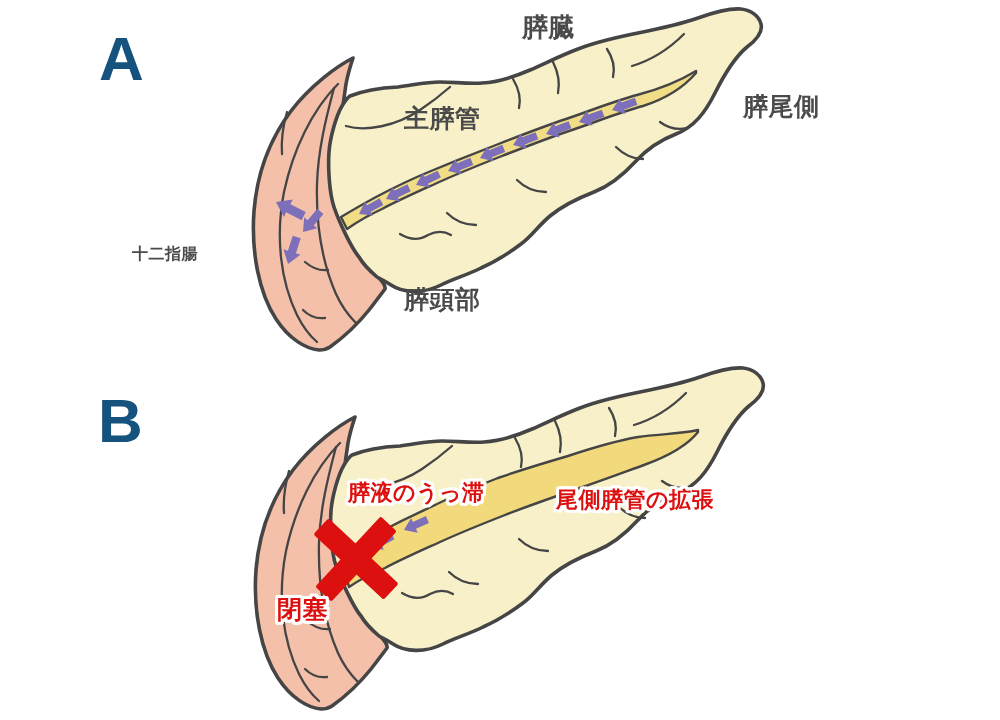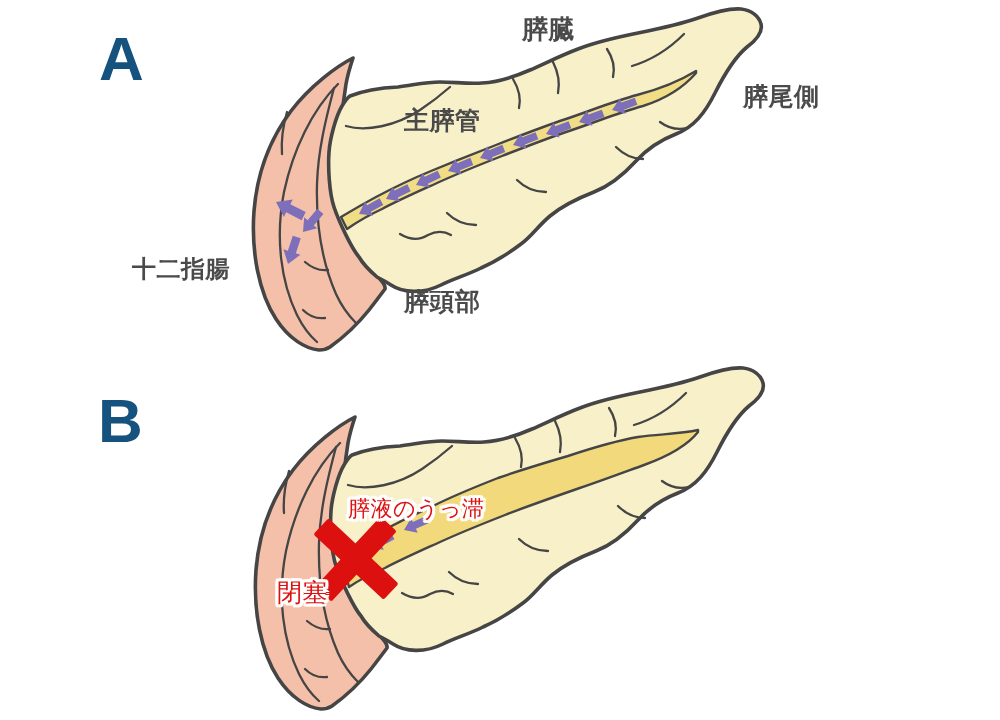--- a/index.html
+++ b/index.html
@@ -4,35 +4,34 @@
 <style>
   html,body{margin:0;padding:0;background:#fff;}
   .stage{
     position:relative;width:1000px;height:720px;overflow:hidden;
     background:var(--background,#fff);
     font-family:"Liberation Sans","DejaVu Sans",sans-serif;
   }
   .stage svg{position:absolute;left:0;top:0;}
   .lbl{
     position:absolute;line-height:1;font-weight:bold;white-space:nowrap;
-    color:var(--label-text,#4A4A4A);font-size:25px;letter-spacing:0.5px;
+    color:var(--label-text,#4A4A4A);font-size:25px;letter-spacing:0.5px;font-family:Liberation Mono, monospace;
   }
   .panel-letter{
     position:absolute;line-height:1;font-weight:bold;
     color:var(--panel-letter,#15527E);font-size:62px;
   }
   .alert-lbl{
-    position:absolute;line-height:1;font-weight:400;white-space:nowrap;
+    position:absolute;line-height:1;font-weight:700;white-space:nowrap;
     color:var(--alert,#DD1010);font-size:22px;letter-spacing:0.5px;
     text-shadow:
       3px 0 0 #fff,-3px 0 0 #fff,0 3px 0 #fff,0 -3px 0 #fff,
       2px 2px 0 #fff,-2px 2px 0 #fff,2px -2px 0 #fff,-2px -2px 0 #fff,
       3px 2px 0 #fff,-3px 2px 0 #fff,3px -2px 0 #fff,-3px -2px 0 #fff,
       2px 3px 0 #fff,-2px 3px 0 #fff,2px -3px 0 #fff,-2px -3px 0 #fff;
-    margin-top: 16px;
   }
   .duodenum{fill:var(--duodenum-fill,#F5C0A9);stroke:var(--outline,#454545);stroke-width:3.6;stroke-linejoin:round;}
   .pancreas{fill:var(--pancreas-fill,#F7F0C9);stroke:var(--outline,#454545);stroke-width:3.6;stroke-linejoin:round;}
   .detail{fill:none;stroke:var(--outline,#454545);stroke-width:2.3;stroke-linecap:round;}
   .duct{fill:var(--duct-fill-normal,#F1DD86);stroke:var(--outline,#454545);stroke-width:2.4;stroke-linejoin:round;}
   .duct-b{fill:var(--duct-fill-dilated,#F2DA7C);}
   .arrow{fill:var(--arrow,#7D6FB9);}
   .xmark{fill:var(--alert,#DD1010);}
 </style>
 </head>
@@ -166,21 +165,22 @@
 
       <g transform="translate(356 559)">
         <rect class="xmark" x="-48" y="-11" width="96" height="22" rx="2" transform="rotate(43)"></rect>
         <rect class="xmark" x="-48" y="-11" width="96" height="22" rx="2" transform="rotate(-47)"></rect>
       </g>
     </g>
   </svg>
 
   <div class="panel-letter" style="left:99px;top:28px">A</div>
   <div class="lbl" style="left:522px;top:16px;font-size:26px">膵臓</div>
-  <div class="lbl" style="left:743px;top:84px">膵尾側</div>
+  <div class="lbl" style="left:743px;top:96px">膵尾側</div>
   <div class="lbl" style="left:404px;top:108px">主膵管</div>
-  <div class="lbl" style="left:132px;top:257px;font-size:24px">十二指腸</div>
+  <div class="lbl" style="left:132px;top:247px;font-size:16px">十二指腸</div>
   <div class="lbl" style="left:404px;top:289px">膵頭部</div>
 
   <div class="panel-letter" style="left:98px;top:390px">B</div>
   <div class="alert-lbl" style="left:348px;top:482px">膵液のうっ滞</div>
-  <div class="alert-lbl" style="left:277px;top:564px;font-size:25px">閉塞</div>
+  <div class="alert-lbl" style="left:556px;top:489px">尾側膵管の拡張</div>
+  <div class="alert-lbl" style="left:277px;top:597px;font-size:25px">閉塞</div>
 </div>
 
 </body></html>

